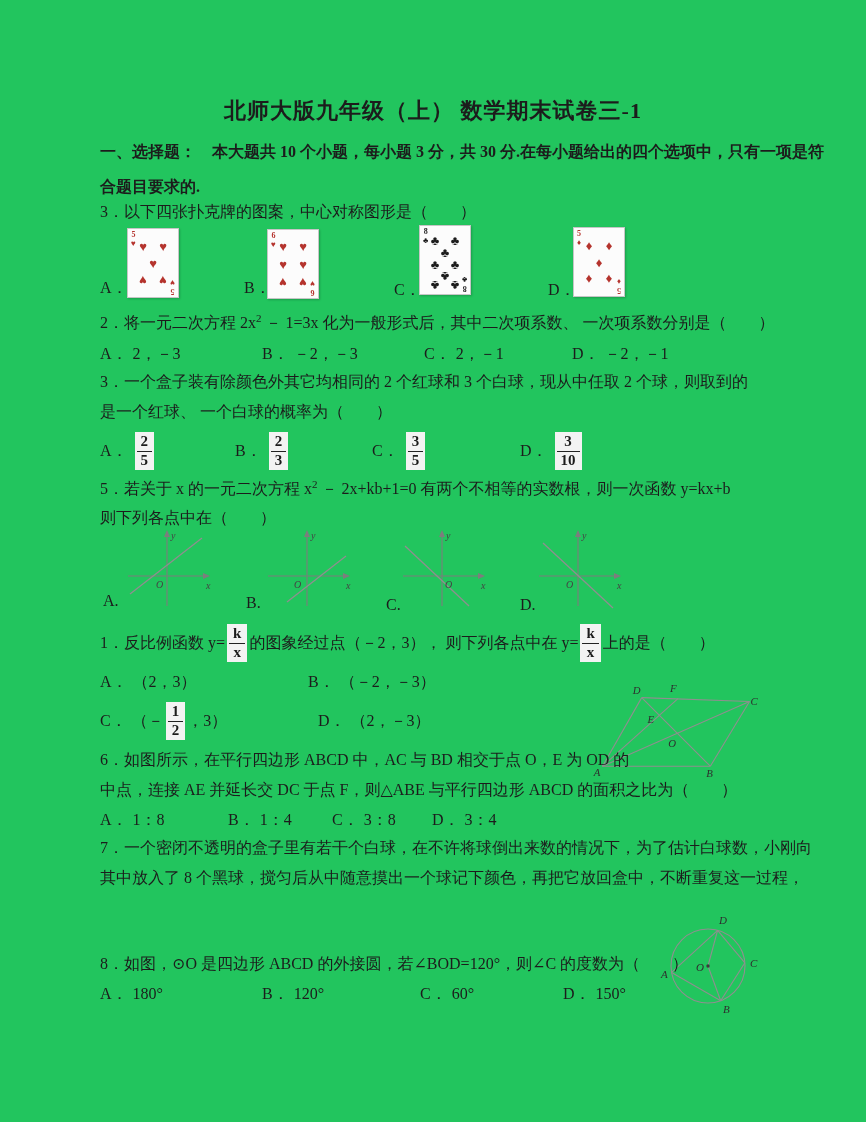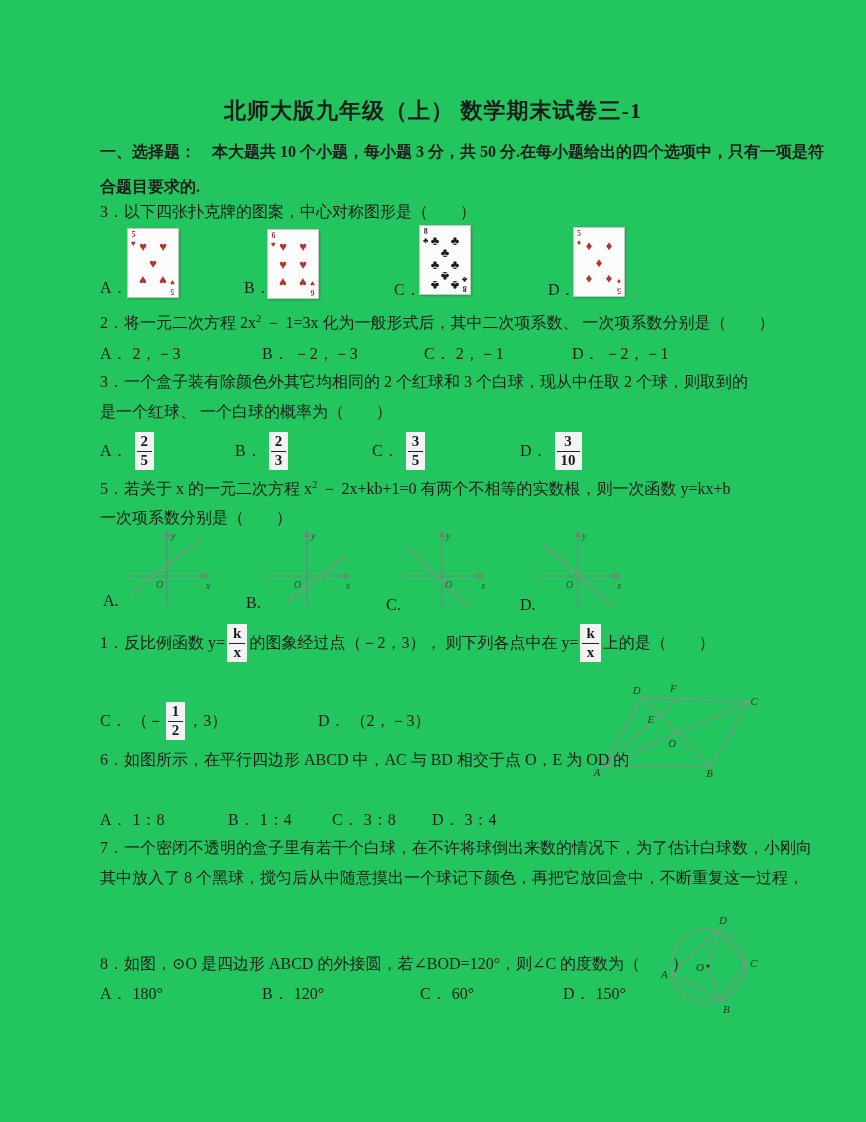--- a/index.html
+++ b/index.html
@@ -40,21 +40,21 @@
   .fdot{fill:#3a3a3a;}
   .flbl{font-size:11px;font-style:italic;fill:#2e2e2e;font-family:"Liberation Serif",serif;}
 </style>
 </head>
 <body>
 
 <div class="page">
 
   <div class="title">北师大版九年级（上） 数学期末试卷三-1</div>
 
-  <div class="line b" style="top:142px">一、选择题：　本大题共 10 个小题，每小题 3 分，共 50 分.在每小题给出的四个选项中，只有一项是符</div>
+  <div class="line b" style="top:142px">一、选择题：　本大题共 10 个小题，每小题 3 分，共 30 分.在每小题给出的四个选项中，只有一项是符</div>
   <div class="line b" style="top:177px">合题目要求的.</div>
 
   <div class="line" style="top:202px">3．以下四张扑克牌的图案，中心对称图形是（　　）</div>
 
   <div class="clabel" style="left:100px;top:278px">A．</div>
   <div class="card" style="left:127px;top:228px">
     <span class="idx tl red">
         <span>5</span>
         <span>♥</span>
       </span>
@@ -159,21 +159,21 @@
     <span class="fopt" style="left:520px">
         <span class="olabel">D．</span>
         <span class="frac">
           <span class="fnum">3</span>
           <span class="fden">10</span>
         </span>
       </span>
   </div>
 
   <div class="line" style="top:478px"><span>5．若关于 x 的一元二次方程 x</span><sup>2</sup><span> － 2x+kb+1=0 有两个不相等的实数根，则一次函数 y=kx+b</span></div>
-  <div class="line" style="top:508px">一次项系数分别是（　　）</div>
+  <div class="line" style="top:508px">则下列各点中在（　　）</div>
 
   <svg class="graph" style="left:122px;top:528px" width="95" height="85" viewBox="0 0 95 85">
     <line class="ax" x1="6" y1="48" x2="84" y2="48"></line>
       <polygon class="ah" points="81,45 88,48 81,51"></polygon>
     <line class="ax" x1="45" y1="78" x2="45" y2="6"></line>
       <polygon class="ah" points="42,9 45,2 48,9"></polygon>
     <line class="fn" x1="8" y1="66" x2="80" y2="10"></line>
     <text class="gl" x="34" y="60">O</text>
     <text class="gl" x="84" y="61">x</text>
     <text class="gl" x="49" y="11">y</text>
@@ -218,20 +218,24 @@
       <span class="frac">
         <span class="fnum">k</span>
         <span class="fden">x</span>
       </span>
       <span>的图象经过点（－2，3）， 则下列各点中在 y=</span>
       <span class="frac">
         <span class="fnum">k</span>
         <span class="fden">x</span>
       </span>
       <span>上的是（　　）</span>
+  </div>
+  <div class="row" style="top:672px">
+    <span class="opt" style="left:100px"><span class="olabel">A．</span><span>（2，3）</span></span>
+    <span class="opt" style="left:308px"><span class="olabel">B．</span><span>（－2，－3）</span></span>
   </div>
   <div class="frow" style="top:698px">
     <span class="fopt" style="left:100px">
         <span class="olabel">C．</span>
         <span>（－</span>
         <span class="frac">
           <span class="fnum">1</span>
           <span class="fden">2</span>
         </span>
         <span>，3）</span>
@@ -253,20 +257,21 @@
     <text class="flbl" x="1" y="98">A</text>
     <text class="flbl" x="116" y="99">B</text>
     <text class="flbl" x="161" y="26">C</text>
     <text class="flbl" x="41" y="14">D</text>
     <text class="flbl" x="79" y="12">F</text>
     <text class="flbl" x="56" y="44">E</text>
     <text class="flbl" x="77" y="68">O</text>
   </svg>
 
   <div class="line" style="top:750px">6．如图所示，在平行四边形 ABCD 中，AC 与 BD 相交于点 O，E 为 OD 的</div>
+  <div class="line" style="top:780px">中点，连接 AE 并延长交 DC 于点 F，则△ABE 与平行四边形 ABCD 的面积之比为（　　）</div>
   <div class="row" style="top:810px">
     <span class="opt" style="left:100px"><span class="olabel">A．</span><span>1：8</span></span>
     <span class="opt" style="left:228px"><span class="olabel">B．</span><span>1：4</span></span>
     <span class="opt" style="left:332px"><span class="olabel">C．</span><span>3：8</span></span>
     <span class="opt" style="left:432px"><span class="olabel">D．</span><span>3：4</span></span>
   </div>
 
   <div class="line" style="top:838px">7．一个密闭不透明的盒子里有若干个白球，在不许将球倒出来数的情况下，为了估计白球数，小刚向</div>
   <div class="line" style="top:868px">其中放入了 8 个黑球，搅匀后从中随意摸出一个球记下颜色，再把它放回盒中，不断重复这一过程，</div>
 

